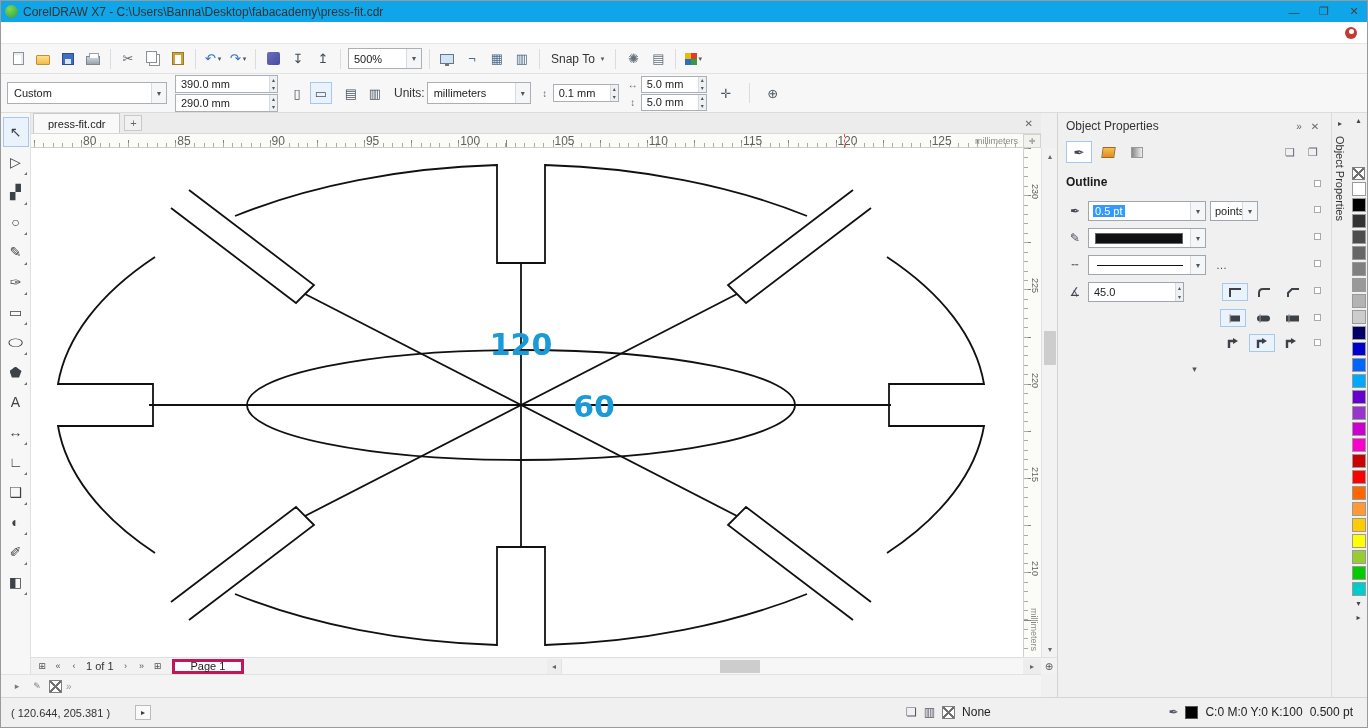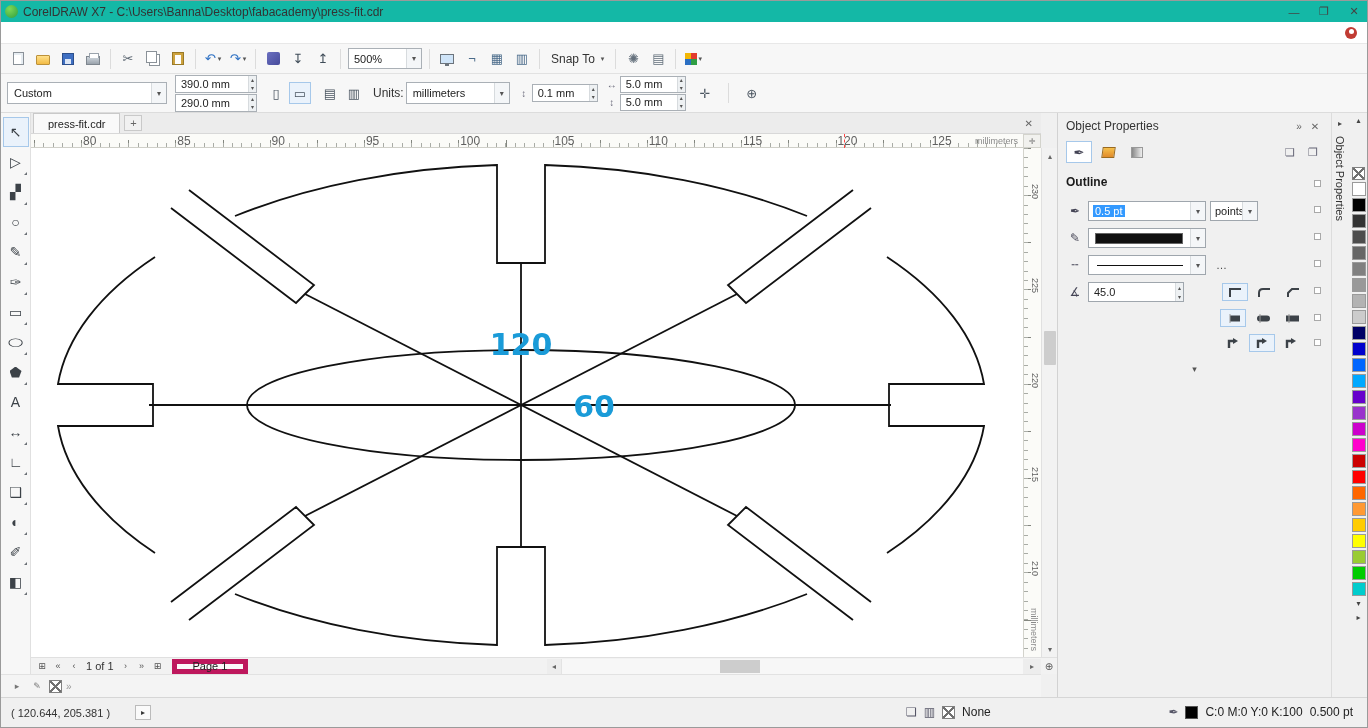--- a/index.html
+++ b/index.html
@@ -1,21 +1,21 @@
 <!DOCTYPE html>
 <html><head>
 <meta charset="utf-8">
 <style>
 *{box-sizing:border-box}
 html,body{margin:0;padding:0;width:1368px;height:728px;overflow:hidden;background:#e6e6e6;
  font-family:"Liberation Sans","DejaVu Sans",sans-serif;font-size:11px;color:#222}
 .window{position:relative;width:1368px;height:728px;background:#f0f0f0;overflow:hidden;border:1px solid #9a9a9a}
 
 
-.titlebar{position:absolute;left:0;top:0;width:1368px;height:21px;background:#14b8a6;display:flex;align-items:center;padding-left:4px}
+.titlebar{position:absolute;left:0;top:0;width:1368px;height:21px;background:#0ea5e9;display:flex;align-items:center;padding-left:4px}
 .app-icon{width:13px;height:13px;border-radius:50%;background:radial-gradient(circle at 35% 30%,#7ed957,#2e9e3f);margin-right:5px;flex:none}
 .title-text{font-size:12px;color:#333;white-space:nowrap}
 .win-controls{margin-left:auto;display:flex;height:100%}
 .win-btn{width:30px;height:100%;display:flex;align-items:center;justify-content:center;font-size:11px;color:#444}
 
 
 .menubar{position:absolute;left:0;top:21px;width:1368px;height:22px;background:#fff;border-bottom:1px solid #e8e8e8;display:flex;align-items:center}
 .menu-items{display:flex;height:100%}
 .menu-item{padding:0 9px;line-height:22px;font-size:12px;color:#222}
 .person-icon{margin-left:auto;margin-right:12px;width:12px;height:12px;border-radius:50%;background:#c13b33;position:relative;overflow:hidden;flex:none}
@@ -46,21 +46,21 @@
 .ic-monitor::after{content:"";position:absolute;left:4px;bottom:-3px;width:4px;height:2px;background:#6c747c}
 .ic-corelapps{width:12px;height:12px;background:conic-gradient(#e23b2e 0 25%,#2f9e44 0 50%,#2b6fc3 0 75%,#f2b705 0)}
 
 
 .propbar{position:absolute;left:0;top:73px;width:1368px;height:39px;background:#f7f7f7;border-bottom:1px solid #dcdcdc;display:flex;align-items:center;padding-left:6px;gap:8px}
 .pb-combo{height:22px;background:#fff;border:1px solid #aab0b6;display:flex;align-items:center;padding-left:6px}
 .pb-combo.preset{width:160px}
 .pb-combo.units{width:104px}
 .pb-stack{display:flex;flex-direction:column;gap:1px}
 .pb-field{height:18px;background:#fff;border:1px solid #aab0b6;display:flex;align-items:center;padding-left:5px;font-size:11px}
-.pb-field.size{width:82px}
+.pb-field.size{width:103px}
 .pb-field.small{width:66px}
 .spin{display:flex;flex-direction:column;margin-left:auto;line-height:1;height:100%}
 .spin span{font-size:6px;color:#555;flex:1;display:flex;align-items:center;justify-content:center;padding:0 2px;background:#eef1f3;border-left:1px solid #d7dbde}
 .pb-btn{width:22px;height:22px;display:flex;align-items:center;justify-content:center;color:#4a5560;font-size:13px}
 .pb-btn.active{background:#eaf2fb;border:1px solid #a6c8ea}
 .pb-label{font-size:12px;color:#333}
 .pb-group{display:flex;align-items:center;gap:2px}
 .pb-mini-ic{font-size:10px;color:#667;width:12px;text-align:center}
 
 
@@ -94,21 +94,21 @@
 .ruler-unit-v{position:absolute;left:5px;bottom:6px;writing-mode:vertical-rl;font-size:9px;color:#8a8a8a}
 .v-scroll{position:absolute;left:1040px;top:147px;width:16px;height:509px;background:#f2f2f2;border-left:1px solid #e0e0e0}
 .vs-btn{position:absolute;left:0;width:16px;height:16px;display:flex;align-items:center;justify-content:center;font-size:8px;color:#666}
 .vs-btn.top{top:0}.vs-btn.bottom{bottom:0}
 .vs-thumb{position:absolute;left:2px;top:183px;width:12px;height:34px;background:#cdcdcd;border-radius:1px}
 
 
 .navrow{position:absolute;left:30px;top:656px;width:1010px;height:17px;background:#f2f2f2;border-top:1px solid #e0e0e0;display:flex;align-items:center;padding-left:3px;color:#555}
 .nav-ic{width:16px;height:15px;display:flex;align-items:center;justify-content:center;font-size:9px;color:#555}
 .nav-label{margin:0 4px;font-size:11px;color:#333}
-.pagetab{height:15px;border:5px solid #be185d;background:#fafafa;display:flex;align-items:center;padding:0 16px;margin-left:6px;font-size:11px;color:#222}
+.pagetab{height:15px;border:3px solid #be185d;background:#fafafa;display:flex;align-items:center;padding:0 16px;margin-left:6px;font-size:11px;color:#222}
 .hs-left{position:absolute;left:516px;top:1px;width:14px;height:15px;display:flex;align-items:center;justify-content:center;font-size:8px;color:#666;background:#ededed}
 .hs-track{position:absolute;left:530px;top:1px;width:462px;height:15px;background:#f7f7f7;border-left:1px solid #e3e3e3}
 .hs-thumb{position:absolute;left:158px;top:1px;width:40px;height:13px;background:#cdcdcd}
 .hs-right{position:absolute;left:992px;top:1px;width:18px;height:15px;display:flex;align-items:center;justify-content:center;font-size:8px;color:#666;background:#ededed}
 .zoom-corner{position:absolute;left:1040px;top:656px;width:16px;height:17px;display:flex;align-items:center;justify-content:center;font-size:10px;color:#555;background:#f2f2f2;border-top:1px solid #e0e0e0}
 
 
 .dragbar{position:absolute;left:0;top:673px;width:1040px;height:23px;background:#f4f4f4;border-top:1px solid #e2e2e2;display:flex;align-items:center;padding:0 8px;gap:4px}
 .db-ic{width:16px;display:flex;align-items:center;justify-content:center;color:#777;font-size:9px}
 .drag-hint{flex:1;text-align:center;color:#bcbcbc;font-style:italic;font-size:11px}

